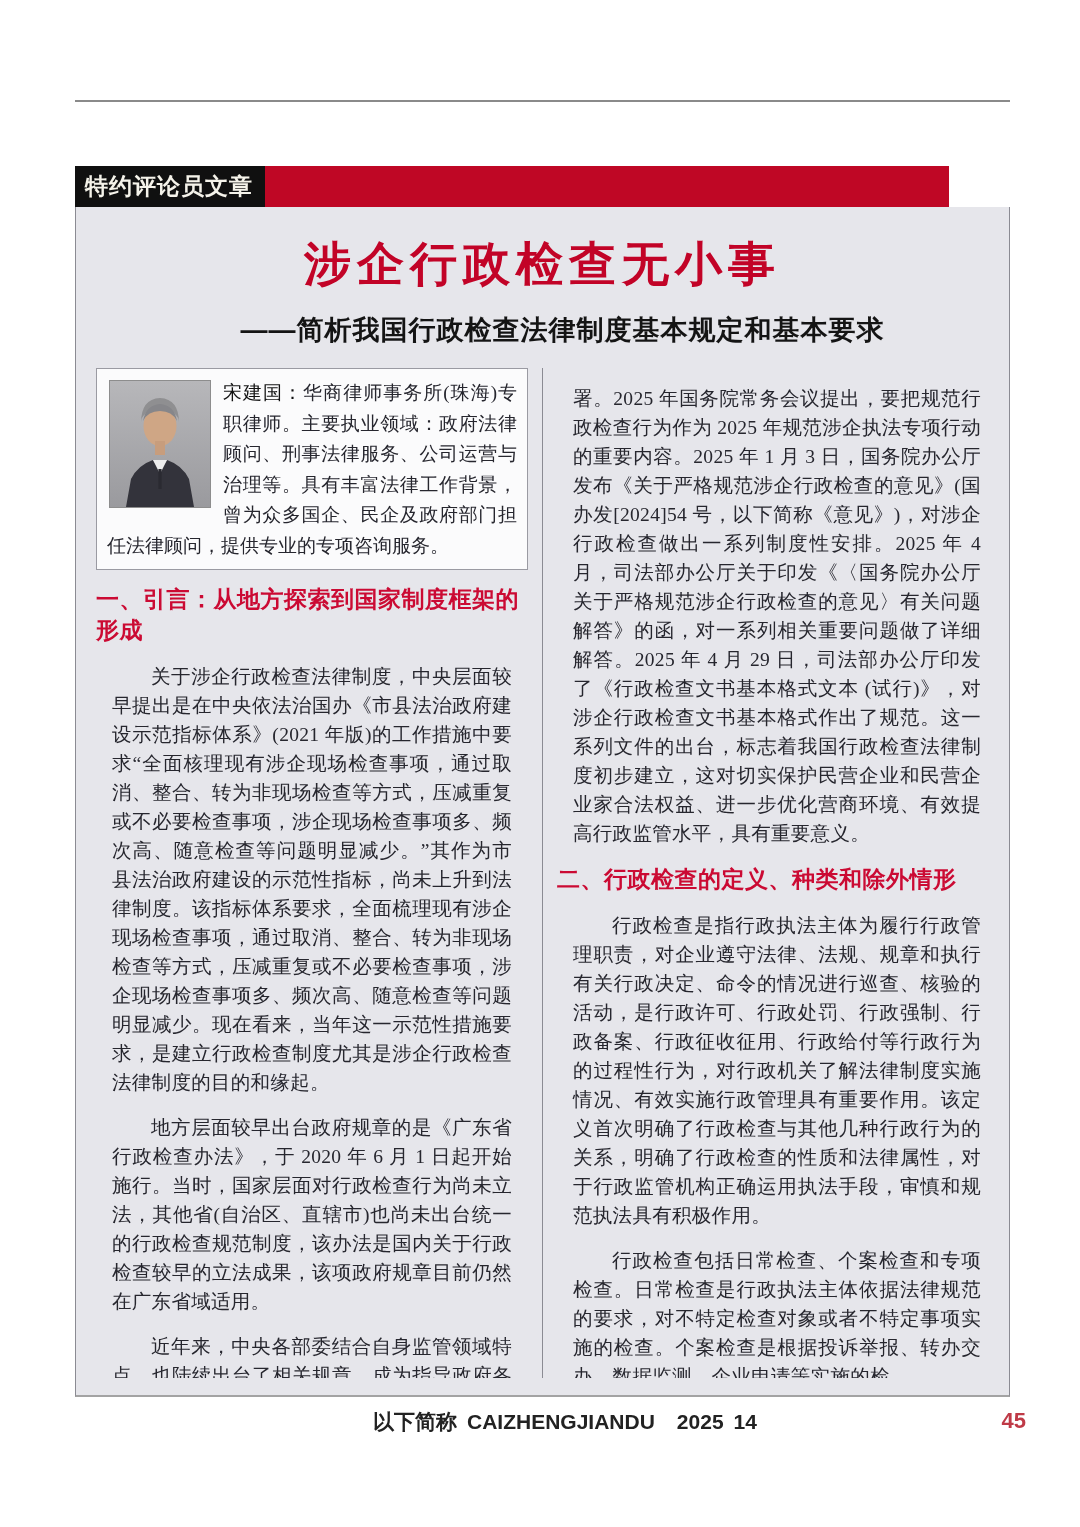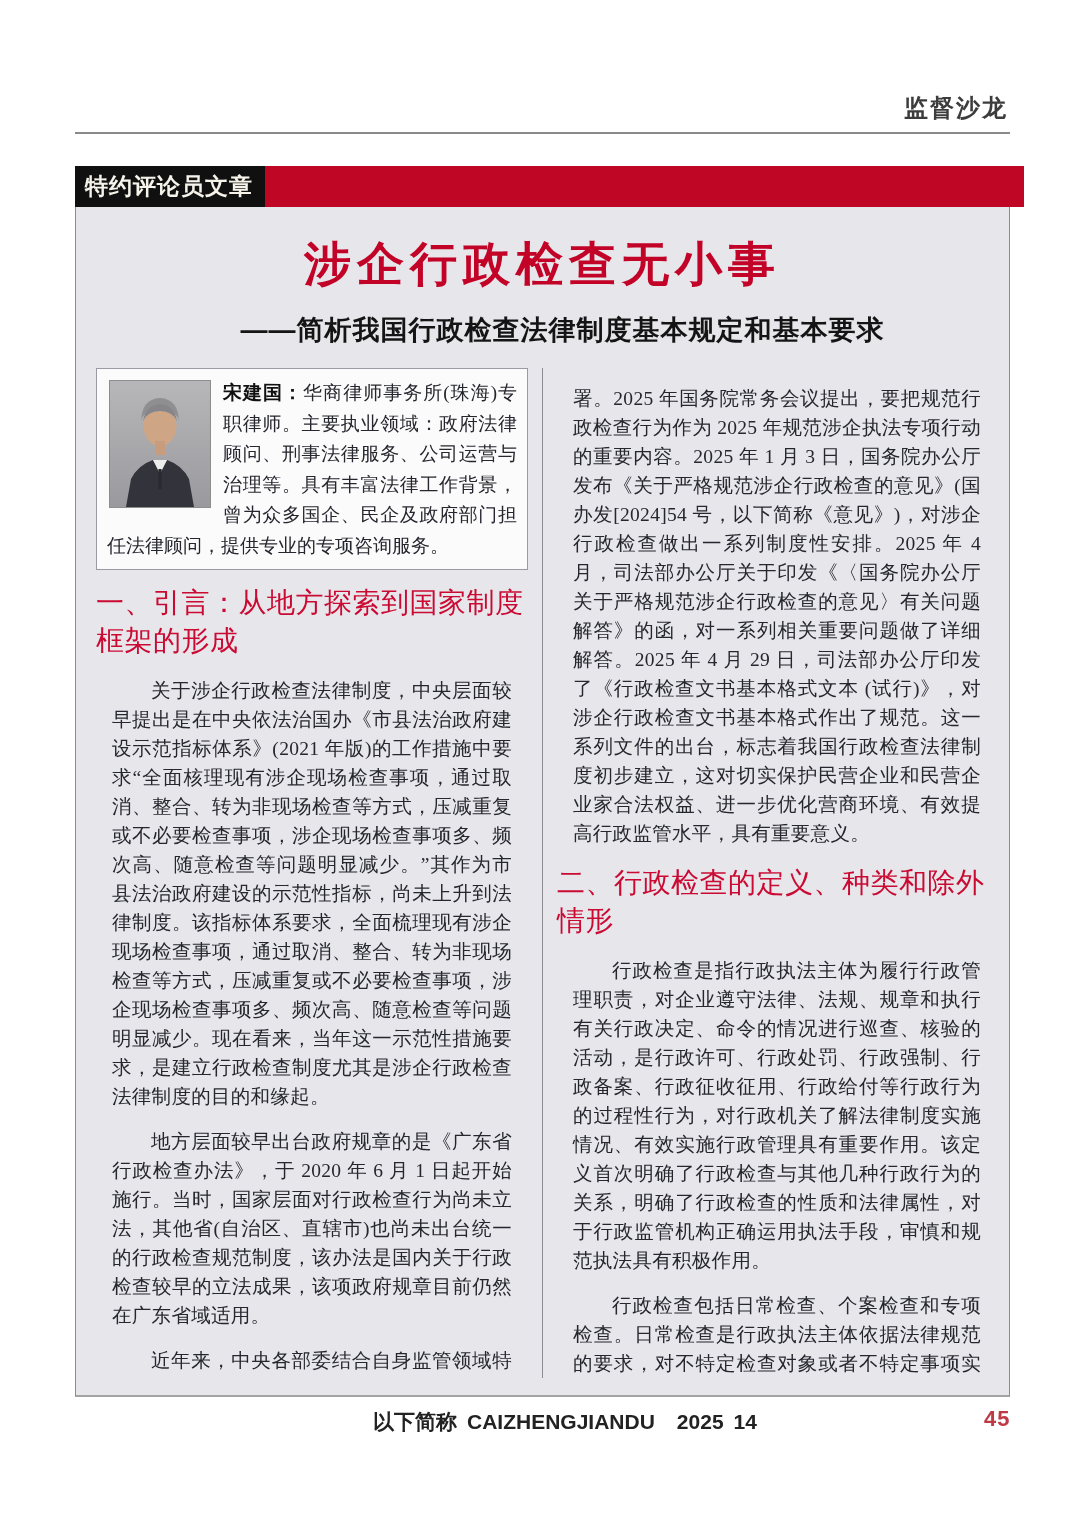--- a/index.html
+++ b/index.html
@@ -9,21 +9,21 @@
   }
   
   .running-head{position:absolute;left:75px;top:92px;width:935px;}
   .section-label{
     display:block;text-align:right;font-family:"Liberation Sans","DejaVu Sans",sans-serif;
     font-weight:bold;font-size:24px;color:#3c3c3c;letter-spacing:2px;padding-right:2px;
   }
   .head-rule{margin-top:8px;height:2px;background:#8a8a8a;}
   
   .kicker-bar{
-    position:absolute;left:75px;top:166px;width:949px;height:41px;background:#bf0725;
+    position:absolute;left:75px;top:166px;width:874px;height:41px;background:#bf0725;
     display:flex;align-items:stretch;
   }
   .kicker{
     background:#101010;color:#f5f3ea;display:flex;align-items:center;
     font-family:"Liberation Sans","DejaVu Sans",sans-serif;font-weight:bold;
     font-size:23px;letter-spacing:1px;padding:0 12px 0 10px;white-space:nowrap;
   }
   
   .content{
     position:absolute;left:75px;top:207px;width:935px;height:1190px;
@@ -47,50 +47,49 @@
   
   .author-card{
     background:#fbfbfc;border:1px solid #9a9aa2;padding:9px 10px 8px 10px;
     overflow:hidden;margin-bottom:10px;
   }
   .photo{float:left;width:100px;height:126px;margin:2px 12px 2px 2px;border:1px solid #8d8d8d;}
   .bio{
     margin:0;font-size:19px;line-height:30.5px;text-align:justify;color:#26262e;
     font-family:"Liberation Serif","DejaVu Serif",serif;
   }
-  .bio-name{font-weight:bold;color:#111;}
+  .bio-name{font-weight:normal;color:#111;}
   
   .sec-heading{
-    margin:12px 0 8px 0;color:#cb0a33;font-size:28px;font-weight:normal;
+    margin:12px 0 8px 0;color:#cb0a33;font-size:23px;font-weight:bold;
     font-family:"Liberation Sans","DejaVu Sans",sans-serif;letter-spacing:0.5px;
   }
   .col-left .sec-heading{margin-top:14px;}
   .body{
     margin:16px;font-size:19.5px;line-height:29px;color:#26262e;text-align:justify;
     letter-spacing:0.3px;
   }
   .indent{text-indent:2em;}
   
   .footer{position:absolute;left:0;top:1408px;width:100%;height:30px;
     font-family:"Liberation Sans","DejaVu Sans",sans-serif;}
   .journal-line{position:absolute;left:373px;top:0;font-size:21px;color:#222;font-weight:bold;}
   .journal-line .gap-s{display:inline-block;width:10px;}
   .journal-line .gap-m{display:inline-block;width:22px;}
   .page-num{
-    position:absolute;right:70px;top:0;font-size:22px;color:#bf3a47;
-    font-family:Liberation Mono, monospace;font-weight:bold;
+    position:absolute;right:54px;top:0;font-size:22px;color:#bf3a47;
+    font-family:Liberation Sans, sans-serif;font-weight:bold;
   }
 </style>
 </head>
 <body>
 
 <div class="page">
 
   <div class="running-head">
-    <span class="section-label">监督沙龙</span>
     <div class="head-rule"></div>
   </div>
 
   <div class="kicker-bar">
     <span class="kicker">特约评论员文章</span>
   </div>
 
   <div class="content">
     <h1 class="title">涉企行政检查无小事</h1>
     <h2 class="subtitle">——简析我国行政检查法律制度基本规定和基本要求</h2>

